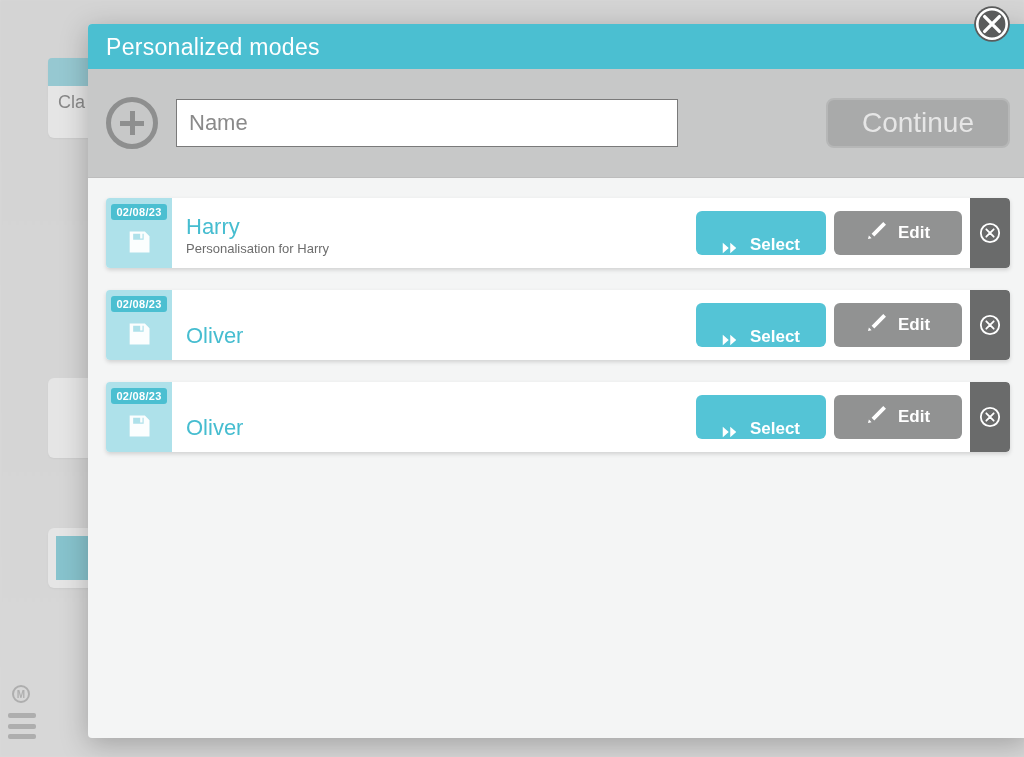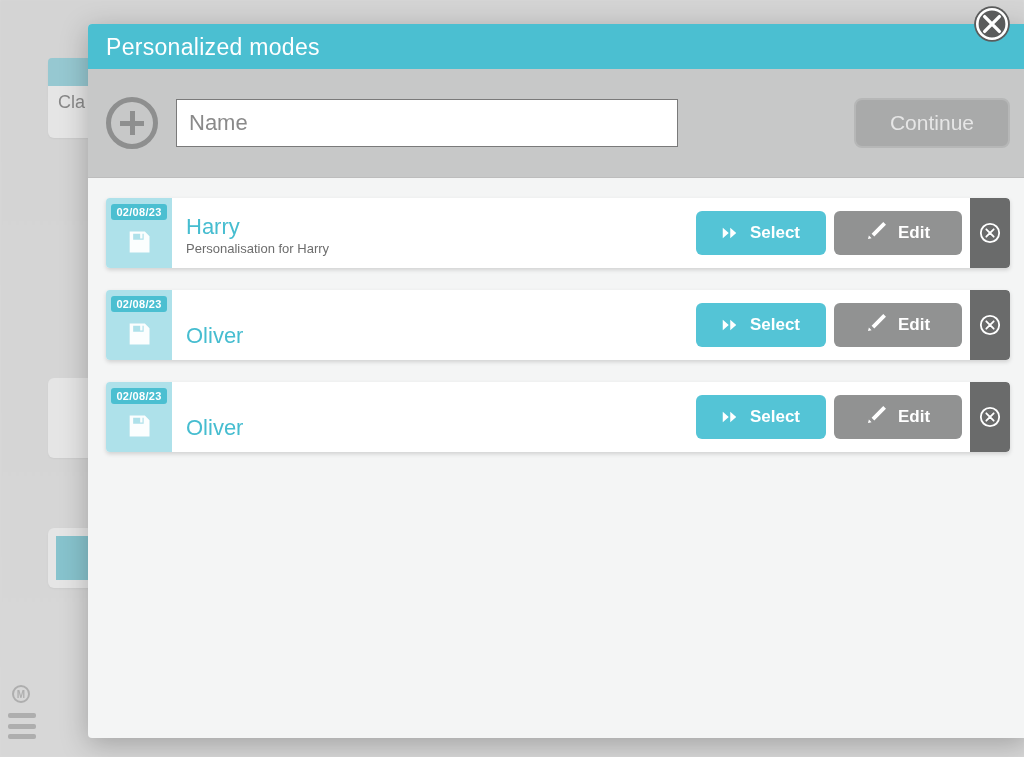--- a/index.html
+++ b/index.html
@@ -93,21 +93,21 @@
   }
   .name-input::placeholder { color:#8a8a8a; }
   .continue-btn {
     margin-left:auto;
     height: 50px;
     padding: 0 34px;
     border-radius: 8px;
     border: 2px solid #b6b7b7;
     background: #a9aaaa;
     color: #e6e6e6;
-    font-size: 21px;
+    font-size: 28px;
     cursor:pointer;
   }
 
   .modal-body {
     padding: 20px 18px;
     display:flex; flex-direction:column; gap:22px;
     overflow:auto;
   }
 
   .mode-row {
@@ -143,21 +143,21 @@
   .mode-desc { color:#6d6d6d; font-size:13px; margin-top:2px; }
   .mode-actions {
     display:flex; align-items:center; gap:8px; padding-right:0;
   }
   .btn {
     height:44px; border:none; border-radius:6px;
     display:flex; align-items:center; justify-content:center; gap:10px;
     font-size:17px; font-weight:600; color:#fff; cursor:pointer;
     padding: 0 26px;
   }
-  .btn-select { background:#54c4d6; min-width:128px; }
+  .btn-select { background:#54c4d6; min-width:128px;align-items:flex-end; }
   .btn-edit   { background:#919292; min-width:128px; }
   .btn-del {
     width:40px; height:70px; border:none; border-radius:0 4px 4px 0;
     background:#6a6b6b; color:#fff; cursor:pointer;
     display:flex; align-items:center; justify-content:center;
   }
   .btn-del svg { width:22px; height:22px; }
 
   .close-btn {
     position:absolute; right: 8px; top: 0px;

